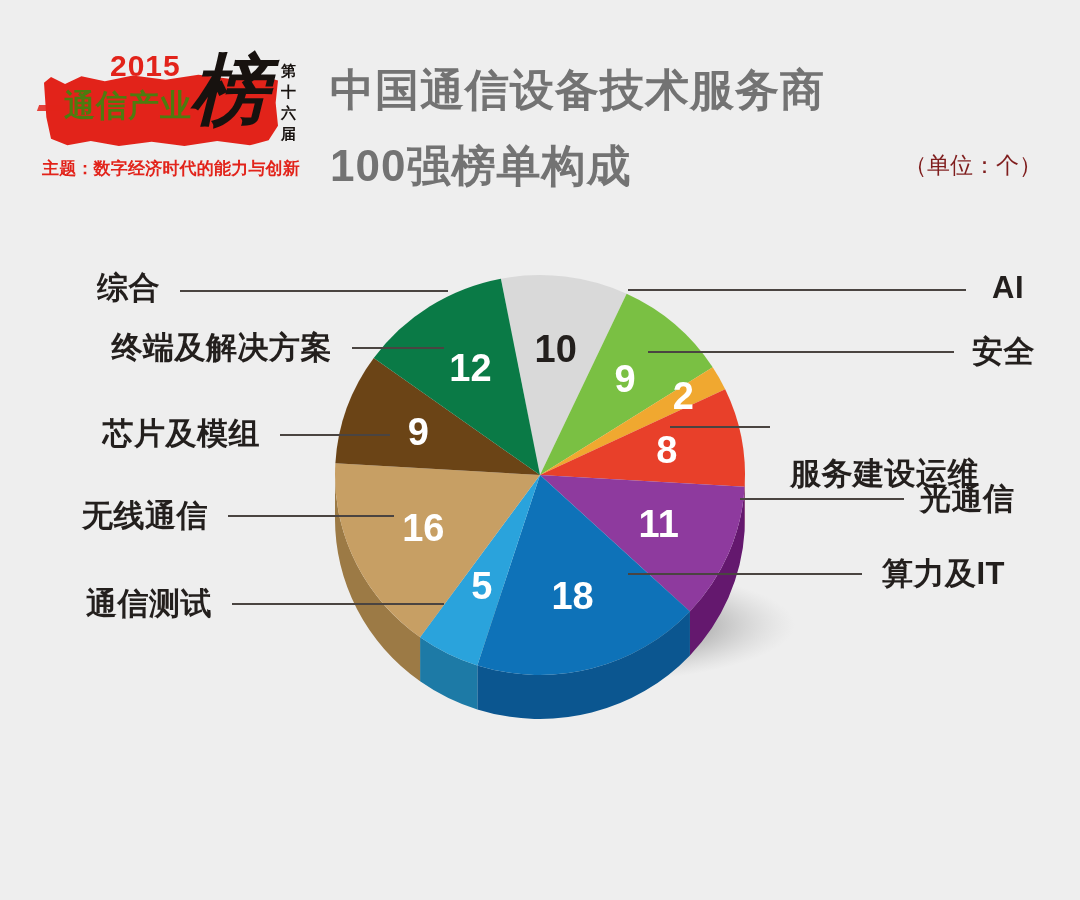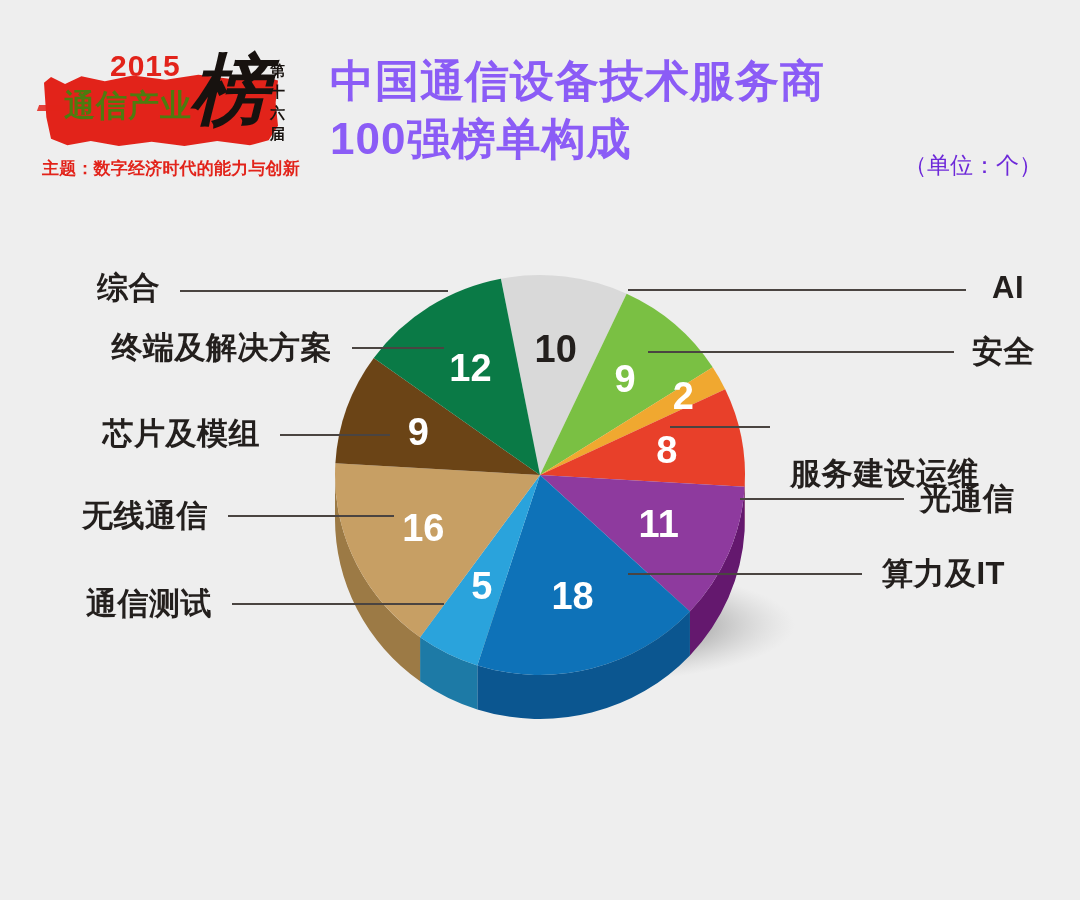--- a/index.html
+++ b/index.html
@@ -88,21 +88,21 @@
   }
   #logo-edition {
     position: absolute;
     left: 232px;
     top: 14px;
     width: 26px;
     font-size: 15px;
     font-weight: 700;
     color: #17120f;
     line-height: 21px;
-    text-align: left;
+    text-align: right;
     font-family: "Liberation Serif", serif;
   }
   #logo-theme {
     position: absolute;
     left: 4px;
     top: 110px;
     font-size: 17px;
     font-weight: 700;
     color: #e2231a;
     white-space: nowrap;
@@ -110,30 +110,30 @@
   }
 
   
   #title {
     position: absolute;
     left: 330px;
     top: 52px;
     width: 620px;
     font-size: 44px;
     font-weight: 700;
-    color: #8b5cf6;
-    line-height: 58px;
+    color: #737373;
+    line-height: 76px;
     letter-spacing: 1px;
   }
   #unit {
     position: absolute;
     right: 38px;
     top: 150px;
     font-size: 23px;
-    color: #6d28d9;
+    color: #7f1d1d;
     font-family: "Liberation Serif", serif;
     white-space: nowrap;
   }
 
   
   #chart-area {
     position: absolute;
     left: 0;
     top: 215px;
     width: 1080px;

